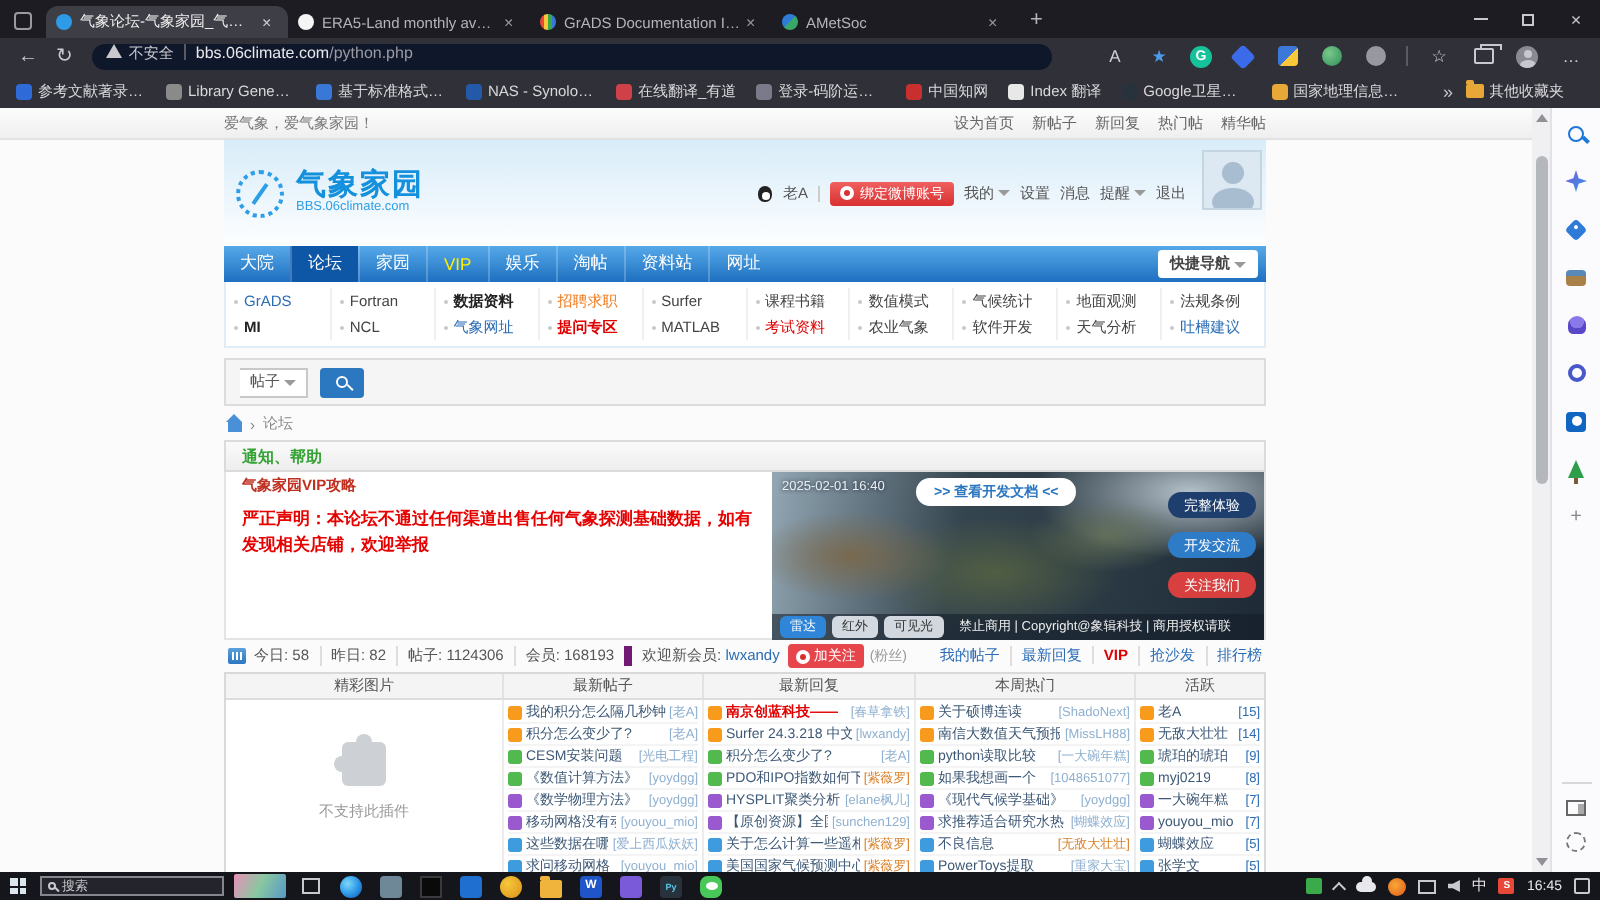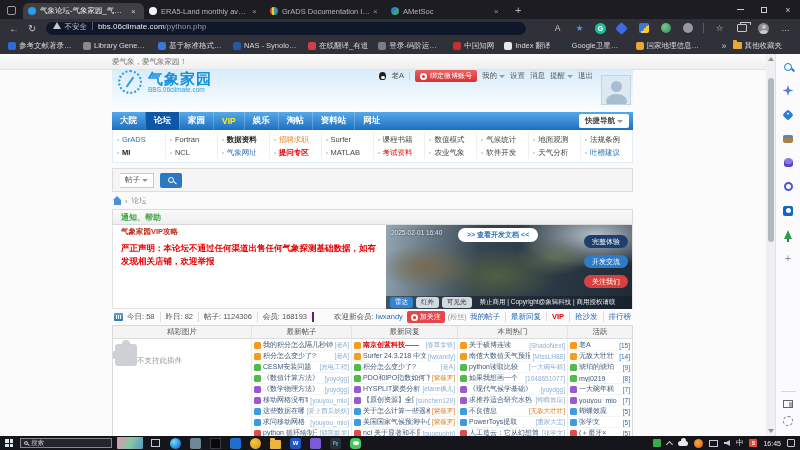--- a/index.html
+++ b/index.html
@@ -47,42 +47,42 @@
 .bm-overflow{color:#C8C8CE;font-size:9px;margin:0 6px 0 auto}
 .bm-folder{width:9px;height:7px;background:#E8A838;border-radius:1px;position:relative;margin-right:3px}
 .bm-folder::before{content:"";position:absolute;top:-2px;left:0;width:4px;height:2px;background:#E8A838;border-radius:1px 1px 0 0}
 
 .page{position:absolute;top:54px;left:0;width:766px;height:382px;background:#FBFBFC;overflow:hidden}
 .utility{height:16px;background:linear-gradient(#FCFCFC,#EFEFEF);border-bottom:1px solid #E2E2E2;display:flex;align-items:center;font-size:7.5px;color:#777}
 .utility-in{margin-left:112px;width:521px;display:flex}
 .top-links{margin-left:auto;display:flex;gap:9px}
 .top-links span{color:#666}
 .content{margin-left:112px;width:521px}
-.header{height:42px;background:linear-gradient(#D8ECF9,#FDFEFF);position:relative;display:flex;align-items:flex-start}
+.header{height:53px;background:linear-gradient(#D8ECF9,#FDFEFF);position:relative;display:flex;align-items:center}
 .logo{display:flex;align-items:center;margin-left:6px}
 .logo-circle{width:24px;height:24px;border:2px dotted #2E9FE6;border-radius:50%;position:relative;margin-right:6px}
 .logo-circle::after{content:"";position:absolute;left:9px;top:4px;width:2px;height:12px;background:#2E9FE6;transform:rotate(35deg)}
 .logo-title{font-size:15px;font-weight:bold;color:#1490DC;letter-spacing:1px;line-height:14px}
 .logo-sub{font-size:6.5px;color:#2E9FE6}
 .userpanel{margin-left:auto;margin-right:40px;display:flex;flex-direction:column;gap:4px;align-items:flex-end;font-size:7.5px;color:#555}
 .uprow{display:flex;align-items:center;gap:5px}
 .qq{width:7px;height:8px;background:#222;border-radius:50% 50% 45% 45%;position:relative}
 .qq::after{content:"";position:absolute;left:1.5px;top:3.5px;width:4px;height:3.5px;background:#FFF;border-radius:50%}
 .redbtn{background:linear-gradient(#F06060,#D83030);color:#FFF;font-size:7px;padding:1px 5px;border-radius:2px;display:flex;align-items:center;gap:3px}
 .wb{width:7px;height:7px;background:#FFF;border-radius:50%;position:relative}
 .wb::after{content:"";position:absolute;top:2px;left:2px;width:3px;height:3px;background:#D83030;border-radius:50%}
 .greenbtn{background:linear-gradient(#8CC848,#5EA828);color:#FFF;font-size:7px;padding:1px 5px;border-radius:6px;display:flex;align-items:center;gap:2px}
 .ulink{position:relative}
 .ulink.dd::after,.dd-caret::after{content:"";display:inline-block;margin-left:2px;border-left:3px solid transparent;border-right:3px solid transparent;border-top:3px solid #999;vertical-align:middle}
 .usep{width:1px;height:8px;background:#CCC}
 .avatar-big{position:absolute;right:2px;top:5px;width:30px;height:30px;background:#DCE8F2;border:1px solid #C4D4E0;overflow:hidden}
 .avatar-big::before{content:"";position:absolute;left:9px;top:5px;width:11px;height:11px;border-radius:50%;background:#A8BDD0}
 .avatar-big::after{content:"";position:absolute;left:4px;top:18px;width:21px;height:14px;border-radius:50%;background:#A8BDD0}
 .nav{height:18px;background:linear-gradient(#56A9E8,#1E6FC0);display:flex;align-items:center}
-.nav-item{padding:0 8px;height:18px;display:flex;align-items:center;color:#FFF;font-size:8.5px;font-weight:bold}
+.nav-item{padding:0 8px;height:18px;display:flex;align-items:center;color:#FFF;font-size:8.5px;font-weight:normal}
 .nav-item+.nav-item{border-left:1px solid rgba(255,255,255,.22)}
 .nav-item.active{background:#0E57A6}
 .nav-item.vip{color:#FFF000}
 .quicknav{margin-left:auto;margin-right:4px;background:#FFF;border-radius:2px;font-size:7.5px;color:#444;padding:2px 6px;font-weight:bold}
 .subnav{background:#FFF;border:1px solid #E2ECF5;border-top:none;padding:3px 0}
 .sn-row{display:grid;grid-template-columns:repeat(10,1fr)}
 .sn-cell{display:flex;align-items:center;gap:3px;padding:0 4px;height:13px;font-size:7.5px;color:#444;overflow:hidden;white-space:nowrap}
 .sn-cell+.sn-cell{border-left:1px solid #F0F0F0}
 .dot{width:2px;height:2px;border-radius:50%;background:#C8C8C8;flex:none}
 .sn-cell .blue{color:#2B6DB5}.sn-cell .orange{color:#F07818}.sn-cell .red{color:#E00000}
@@ -114,37 +114,37 @@
 .sidebtns{position:absolute;right:4px;top:10px;display:flex;flex-direction:column;gap:7px}
 .pill{width:44px;height:13px;border-radius:7px;color:#FFF;font-size:7px;display:flex;align-items:center;justify-content:center}
 .bstrip{position:absolute;left:0;right:0;bottom:0;height:13px;background:rgba(18,28,40,.55);display:flex;align-items:center;gap:3px;padding:0 4px}
 .btab{height:11px;padding:0 5px;font-size:6.5px;border-radius:3px;display:flex;align-items:center;background:rgba(240,245,250,.85);color:#333}
 .btab.active{background:#2F86D8;color:#FFF}
 .copy{margin-left:5px;font-size:6.5px;color:#EEE;white-space:nowrap;overflow:hidden}
 .statsrow{height:16px;display:flex;align-items:center;font-size:7.5px;color:#555;padding:0 2px}
 .chart-ic{width:9px;height:8px;margin-right:4px;background:linear-gradient(#5BA0DC,#2B77C0);border-radius:1px;position:relative}
 .chart-ic::after{content:"";position:absolute;left:2px;top:2px;width:5px;height:4px;background:linear-gradient(90deg,#FFF 0 1px,transparent 1px 2px,#FFF 2px 3px,transparent 3px 4px,#FFF 4px 5px)}
 .st-item+.st-item{border-left:1px solid #DDD;margin-left:5px;padding-left:5px}
-.welcome{margin-left:5px;border-left:2px solid #701a75;padding-left:20px}
+.welcome{margin-left:5px;border-left:4px solid #701a75;padding-left:5px}
 .welcome b{color:#2B6DB5;font-weight:normal}
 .followbtn{margin-left:4px;background:#E6464B;color:#FFF;font-size:7px;padding:1px 4px;border-radius:2px;display:flex;align-items:center;gap:2px}
 .fans{margin-left:3px;color:#999;font-size:7px}
 .qlinks{margin-left:auto;display:flex;align-items:flex-start}
 .ql{color:#2B6DB5}
 .ql+.ql{border-left:1px solid #DDD;margin-left:5px;padding-left:5px}
 .ql.vipred{color:#E00000;font-weight:bold}
 .board{border:1px solid #D9D9D9;background:#FFF}
 .thead{display:flex;background:#F4F4F4;border-bottom:1px solid #DDD;height:13px}
 .th{font-size:7.5px;color:#555;display:flex;align-items:center;justify-content:center}
 .th+.th{border-left:1px solid #E2E2E2}
 .tbody{display:flex}
 .tcol{padding:1px 2px 0 2px;overflow:hidden}
 .tcol+.tcol{border-left:1px solid #ECECEC}
 .w1{width:138px}.w2{width:100px}.w3{width:106px}.w4{width:110px}.w5{flex:1}
-.plugbox{display:flex;align-items:flex-end;padding-top:4px}
+.plugbox{display:flex;flex-direction:column;align-items:center;padding-top:20px}
 .puzzle{width:22px;height:22px;background:#CDD1D5;border-radius:3px;position:relative}
 .puzzle::before{content:"";position:absolute;width:8px;height:8px;border-radius:50%;background:#CDD1D5;top:-4px;left:7px}
 .puzzle::after{content:"";position:absolute;width:8px;height:8px;border-radius:50%;background:#CDD1D5;left:-4px;top:7px}
 .plugtext{margin-top:8px;font-size:7.5px;color:#999}
 .trow{display:flex;align-items:center;height:11px;border-bottom:1px solid #F4F4F4}
 .ticon{width:7px;height:7px;border-radius:1.5px;margin-right:2px;flex:none}
 .ttitle{font-size:7px;color:#3D5876;white-space:nowrap;overflow:hidden;flex:1}
 .ttitle.red{color:#E00000;font-weight:bold}
 .tauthor{font-size:6.5px;color:#8FB0D0;margin-left:2px;flex:none;white-space:nowrap}
 .tauthor.or{color:#D9822B}
@@ -351,20 +351,27 @@
     <span class="bm">
       <span class="bm-folder"></span>
       <span class="bm-label">其他收藏夹</span>
     </span>
   </div>
 
   <div class="page">
     <div class="utility">
       <div class="utility-in">
         <span>爱气象，爱气象家园！</span>
+        <span class="top-links">
+          <span>设为首页</span>
+            <span>新帖子</span>
+            <span>新回复</span>
+            <span>热门帖</span>
+            <span>精华帖</span>
+        </span>
       </div>
     </div>
 
     <div class="content">
 
       <div class="header">
         <div class="logo">
           <span class="logo-circle"></span>
           <span>
             <div class="logo-title">气象家园</div>

